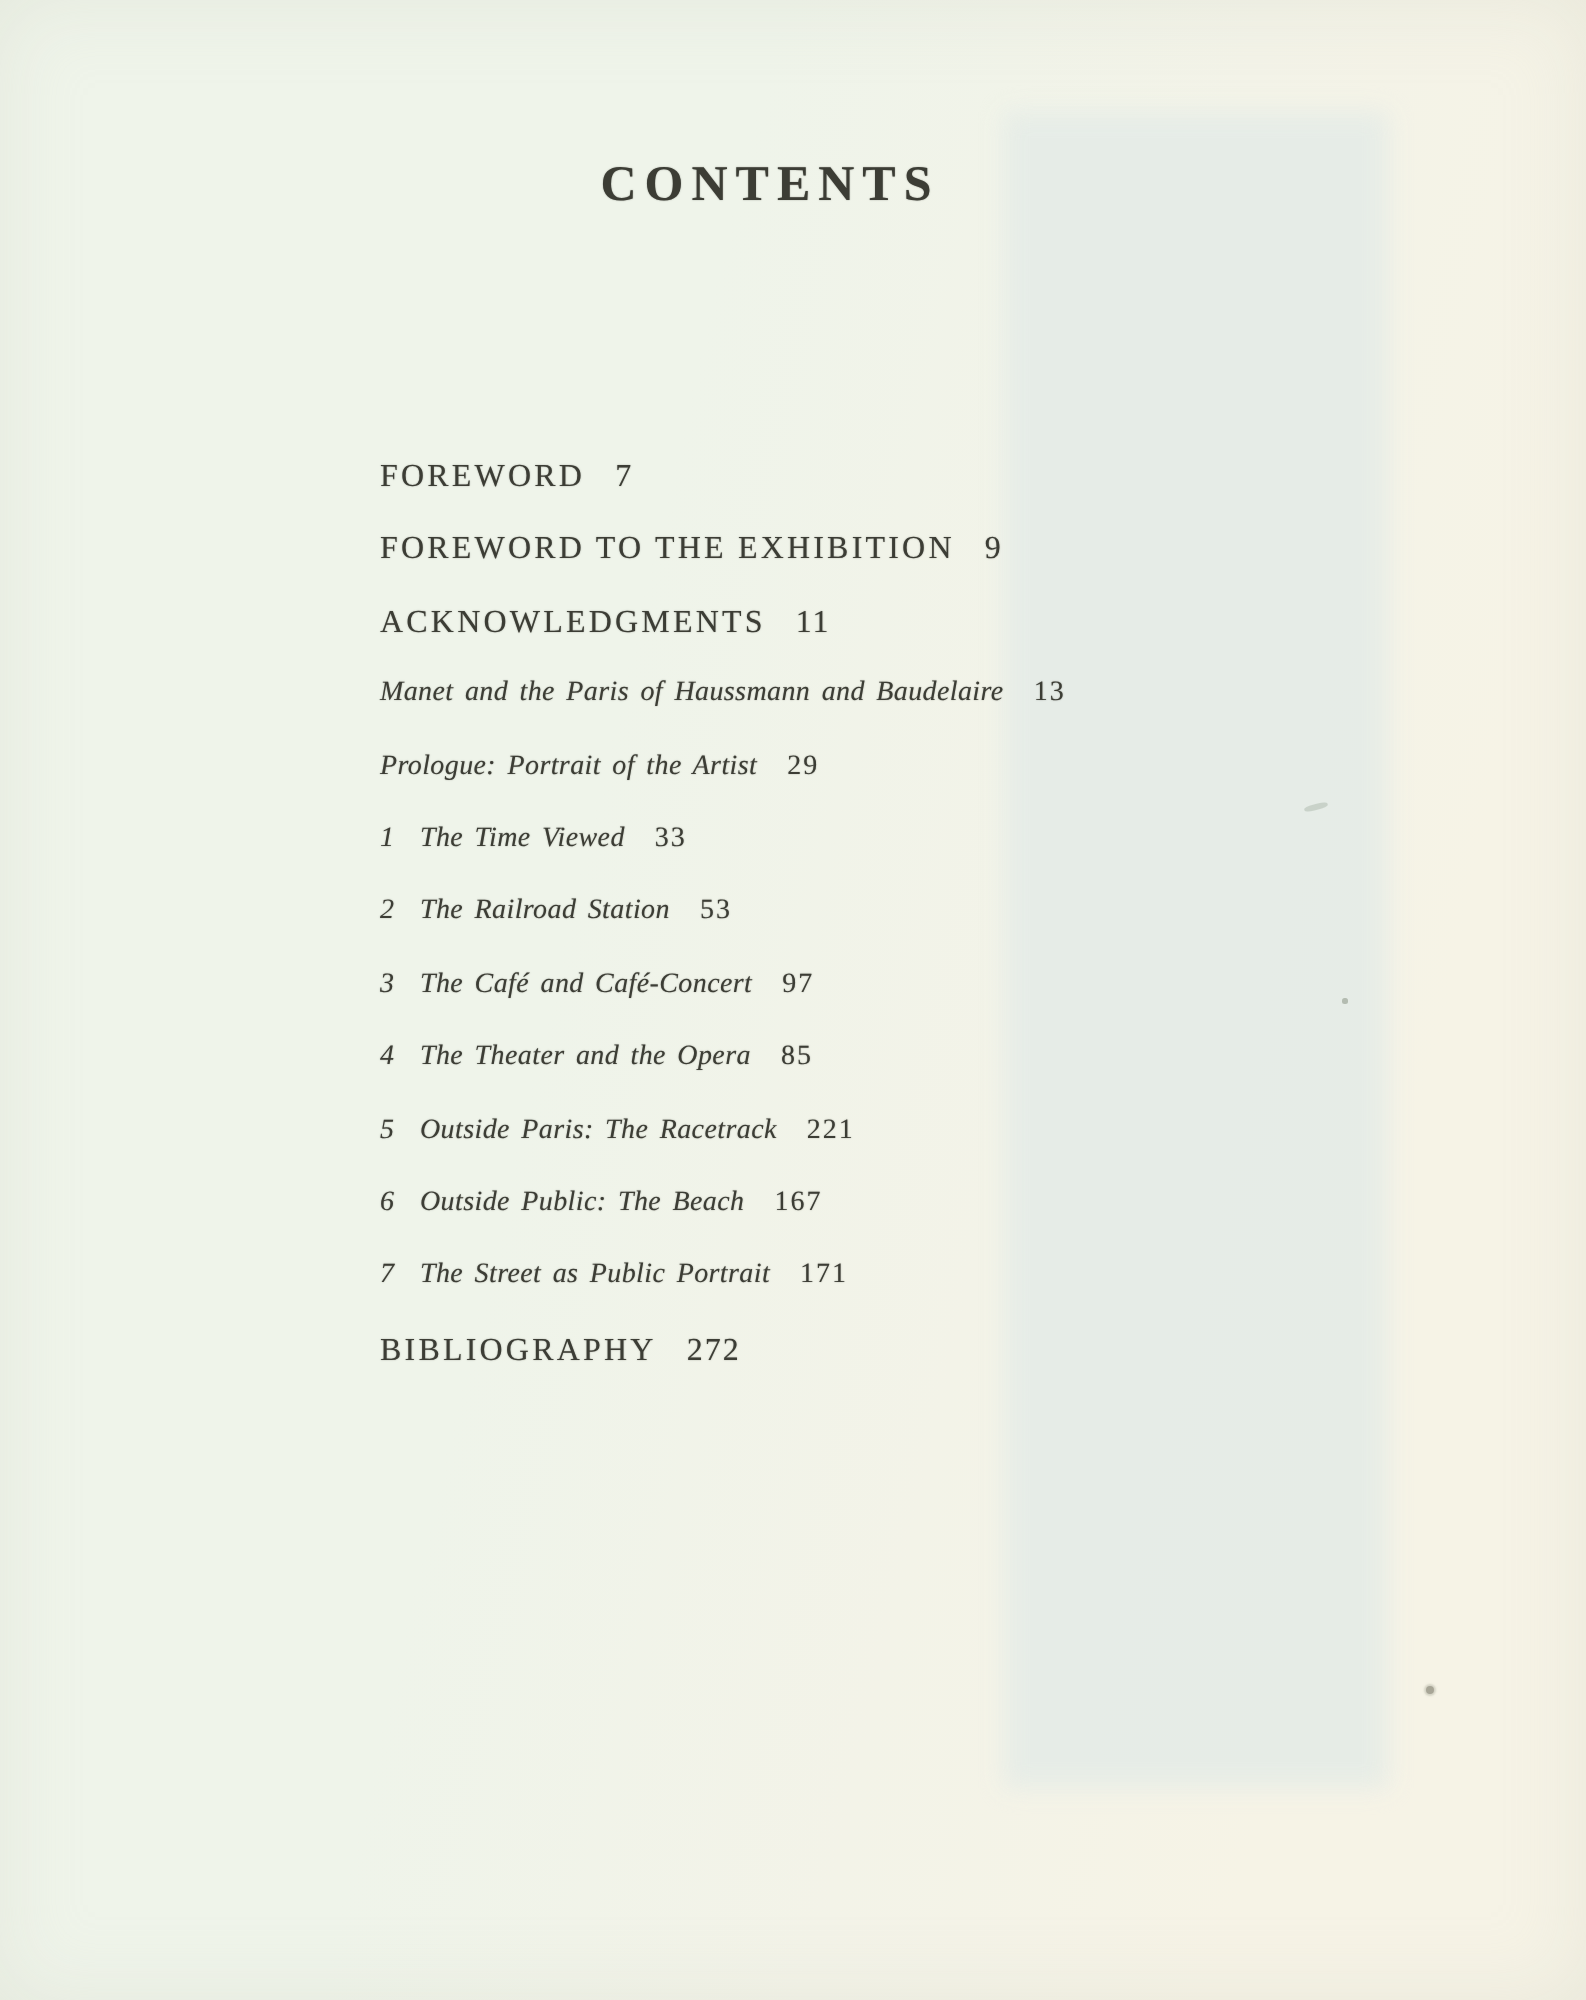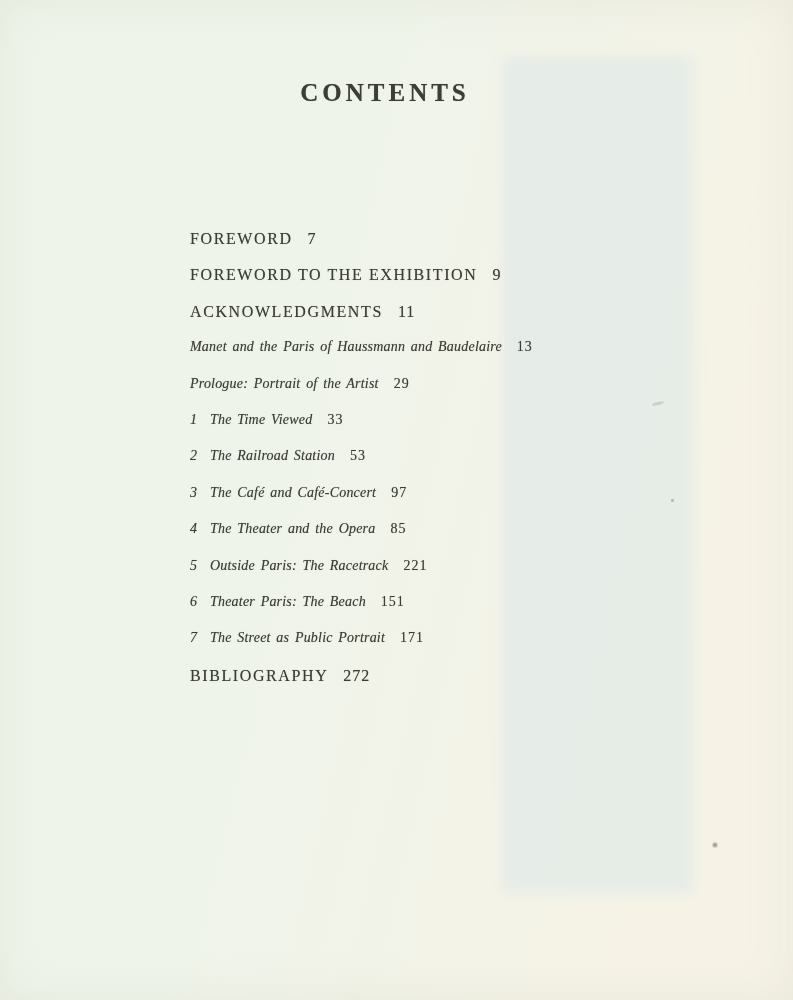--- a/index.html
+++ b/index.html
@@ -149,21 +149,21 @@
 
   <div class="row italic">
     <span class="num">4</span><span class="label">The Theater and the Opera</span><span class="pageno">85</span>
   </div>
 
   <div class="row italic">
     <span class="num">5</span><span class="label">Outside Paris: The Racetrack</span><span class="pageno">221</span>
   </div>
 
   <div class="row italic">
-    <span class="num">6</span><span class="label">Theater Paris: The Beach</span><span class="pageno">151</span>
+    <span class="num">6</span><span class="label">Outside Public: The Beach</span><span class="pageno">167</span>
   </div>
 
   <div class="row italic">
     <span class="num">7</span><span class="label">The Street as Public Portrait</span><span class="pageno">171</span>
   </div>
 
 
 
 
   <div class="row caps">

